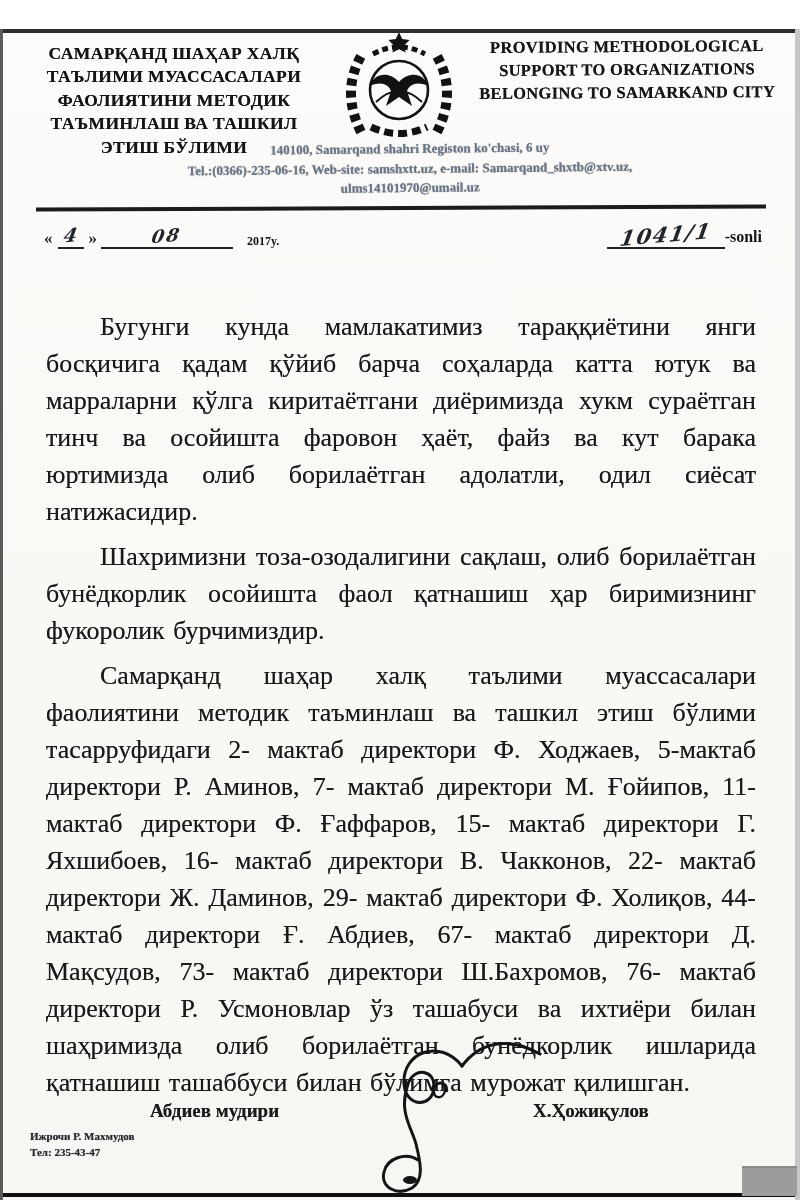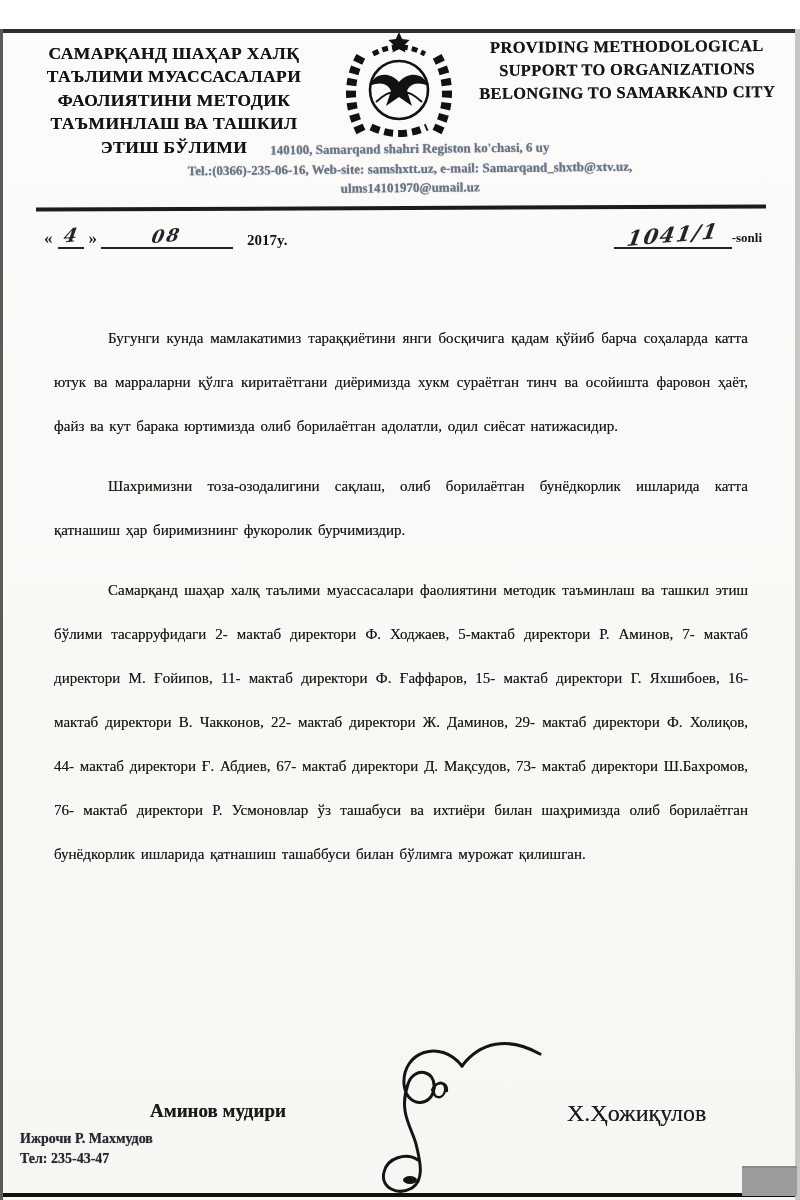--- a/index.html
+++ b/index.html
@@ -48,42 +48,42 @@
   .u-day{min-width:26px;margin:0 1px;}
   .u-month{min-width:132px;margin-right:10px;}
   .u-ref{min-width:118px;text-align:center;}
   .hand{
     font-family:"DejaVu Serif", serif;font-style:italic;font-weight:bold;color:#20242b;
     display:inline-block;transform:skewX(-14deg) rotate(-5deg);
   }
   .hand-day{font-size:19px;}
   .hand-month{font-size:18px;letter-spacing:2px;}
   .hand-ref{font-size:21px;letter-spacing:1.5px;}
-  .year{font-size:15px;color:#141414;text-align:center;}
-  .sonli{font-size:13px;color:#141414;}
+  .year{font-size:12px;color:#141414;text-align:center;}
+  .sonli{font-size:16px;color:#141414;}
 
   .recipient{
     position:absolute;top:264px;right:30px;font-weight:bold;font-size:19px;color:#131313;
     text-shadow:0 0 .6px rgba(19,19,19,.7);z-index:2;
   }
 
   
   .body-text{position:absolute;top:300px;left:38px;right:36px;z-index:2;}
   .body-text p{
-    margin:16px;font-size:15px;line-height:44px;text-align:justify;text-indent:54px;
+    margin:8px;font-size:26px;line-height:37px;text-align:justify;text-indent:54px;
     color:#191919;word-spacing:2px;text-shadow:0 0 .5px rgba(25,25,25,.65);
   }
 
   
   .sig-title{position:absolute;left:150px;top:1100px;font-weight:bold;font-size:19px;z-index:2;text-shadow:0 0 .6px rgba(19,19,19,.7);}
-  .sig-name{position:absolute;left:567px;top:1100px;font-weight:normal;font-size:24px;z-index:2;text-shadow:0 0 .6px rgba(19,19,19,.7);}
+  .sig-name{position:absolute;left:533px;top:1100px;font-weight:bold;font-size:19px;z-index:2;text-shadow:0 0 .6px rgba(19,19,19,.7);}
   .signature-svg{position:absolute;left:340px;top:1032px;z-index:3;}
 
   .executor{
-    position:absolute;left:20px;top:1129px;font-size:14px;font-weight:bold;line-height:1.45;
+    position:absolute;left:30px;top:1129px;font-size:11px;font-weight:bold;line-height:1.45;
     color:#23272e;z-index:2;text-shadow:0 0 .8px rgba(35,39,46,.6);
   }
 </style>
 </head>
 <body>
 
 <div class="screenshot">
   <div class="page">
 
     <div class="strip-topwhite"></div>
@@ -123,25 +123,25 @@
         <span class="year">2017y.</span>
       </div>
       <div class="d-right">
         <span class="u u-ref"><span class="hand hand-ref">1041/1</span></span><span class="sonli">-sonli</span>
       </div>
     </div>
 
 
     <div class="body-text">
       <p>Бугунги кунда мамлакатимиз тараққиётини янги босқичига қадам қўйиб барча соҳаларда катта ютук ва марраларни қўлга киритаётгани диёримизда хукм сураётган тинч ва осойишта фаровон ҳаёт, файз ва кут барака юртимизда олиб борилаётган адолатли, одил сиёсат натижасидир.</p>
-      <p>Шахримизни тоза-озодалигини сақлаш, олиб борилаётган бунёдкорлик ишларида катта қатнашиш ҳар биримизнинг фукоролик бурчимиздир.</p>
+      <p>Шахримизни тоза-озодалигини сақлаш, олиб борилаётган бунёдкорлик осойишта фаол қатнашиш ҳар биримизнинг фукоролик бурчимиздир.</p>
       <p>Самарқанд шаҳар халқ таълими муассасалари фаолиятини методик таъминлаш ва ташкил этиш бўлими тасарруфидаги 2- мактаб директори Ф. Ходжаев, 5-мактаб директори Р. Аминов, 7- мактаб директори М. Ғойипов, 11- мактаб директори Ф. Ғаффаров, 15- мактаб директори Г. Яхшибоев, 16- мактаб директори В. Чакконов, 22- мактаб директори Ж. Даминов, 29- мактаб директори Ф. Холиқов, 44- мактаб директори Ғ. Абдиев, 67- мактаб директори Д. Мақсудов, 73- мактаб директори Ш.Бахромов, 76- мактаб директори Р. Усмоновлар ўз ташабуси ва ихтиёри билан шаҳримизда олиб борилаётган бунёдкорлик ишларида қатнашиш ташаббуси билан бўлимга мурожат қилишган.</p>
     </div>
 
-    <div class="sig-title">Аминов мудири</div>
+    <div class="sig-title">Абдиев мудири</div>
     <div class="signature-svg">
       <svg width="215" height="162" viewBox="0 0 215 162" aria-hidden="true">
         <path d="M200 22 C 168 4 140 10 122 34" stroke="#141414" stroke-width="3" fill="none" stroke-linecap="round"></path>
         <path d="M122 34 C 100 6 62 20 64 52 C 66 76 92 76 94 56 C 96 38 74 34 68 52 C 58 80 72 96 76 112 C 81 132 84 148 72 156 C 58 164 40 156 44 140 C 47 126 66 120 78 128" stroke="#141414" stroke-width="3" fill="none" stroke-linecap="round"></path>
         <path d="M92 58 c 5 -10 15 -8 13 1 c -2 9 -13 8 -11 -2 c 2 -9 14 -8 13 2" stroke="#141414" stroke-width="2.4" fill="none" stroke-linecap="round"></path>
         <ellipse cx="70" cy="148" rx="7" ry="4" fill="#141414"></ellipse>
       </svg>
     </div>
     <div class="sig-name">Х.Ҳожиқулов</div>
 

